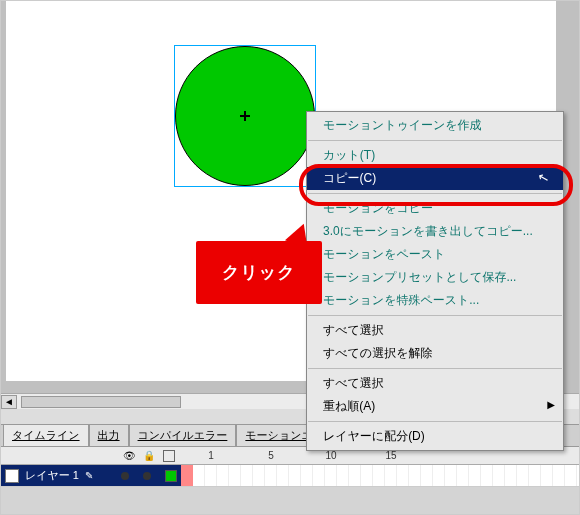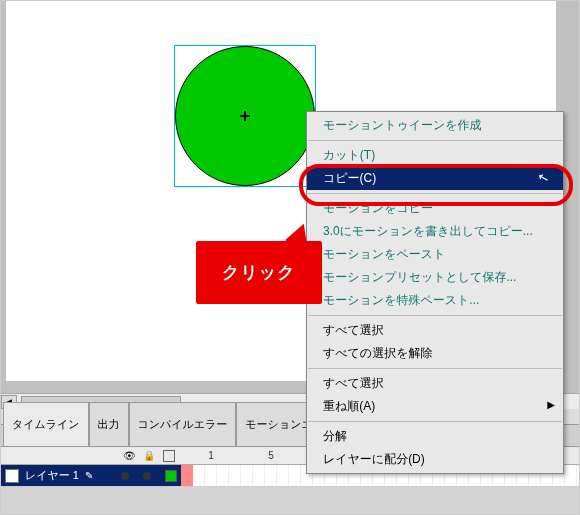--- a/index.html
+++ b/index.html
@@ -15,21 +15,21 @@
   .reg::after { top:4px; left:0; width:10px; height:2px; }
 
   .scrollbar { position:absolute; left:0; right:0; bottom:105px; height:16px; background:#ececec; border-top:1px solid #aaa; display:flex; align-items:center; }
   .sb-btn { width:16px; height:14px; background:#ddd; border:1px solid #999; display:flex; align-items:center; justify-content:center; font-size:10px; }
   .sb-thumb { width:160px; height:12px; margin-left:4px; background:#cfcfcf; border:1px solid #999; }
 
   .hgap { position:absolute; left:0; right:0; bottom:88px; height:17px; background:#ddd; }
 
   .panel { position:absolute; left:0; right:0; bottom:0; height:90px; background:#d4d4d4; border-top:1px solid #999; }
   .tabbar { height:22px; display:flex; align-items:flex-end; background:#cfcfcf; border-bottom:1px solid #999; padding-left:2px; gap:0; }
-  .tab { padding:14px 8px; background:#dcdcdc; border:1px solid #999; border-bottom:none; font-size:11px; }
+  .tab { padding:3px 8px; background:#dcdcdc; border:1px solid #999; border-bottom:none; font-size:11px;text-decoration:underline; }
   .tab.active { background:#eaeaea; }
   .tlhead { height:18px; background:#eaeaea; border-bottom:1px solid #aaa; display:flex; }
   .layer-col-head { width:180px; display:flex; justify-content:flex-end; align-items:center; gap:8px; padding-right:6px; font-size:10px; }
   .eye,.lock,.sq { width:12px; height:12px; display:inline-block; }
   .frames-head { flex:1; position:relative; display:flex; align-items:center; }
   .frame-num { width:60px; text-align:center; font-size:10px; color:#333; }
   .layers { }
   .layer-row { height:22px; display:flex; align-items:center; border-bottom:1px solid #ccc; }
   .layer-name-cell { width:180px; display:flex; align-items:center; gap:6px; padding-left:4px; }
   .layer-icon { width:14px; height:14px; border:1px solid #777; background:#fff; }
@@ -84,21 +84,20 @@
       <div class="menu-item disabled">モーションをペースト</div>
       <div class="menu-item disabled">モーションプリセットとして保存...</div>
       <div class="menu-item disabled">モーションを特殊ペースト...</div>
       <div class="menu-sep"></div>
       <div class="menu-item">すべて選択</div>
       <div class="menu-item">すべての選択を解除</div>
       <div class="menu-sep"></div>
       <div class="menu-item">すべて選択</div>
       <div class="menu-item">重ね順(A)<span class="submenu-arrow">▶</span></div>
       <div class="menu-sep"></div>
-      <div class="menu-item">分解</div>
       <div class="menu-item">レイヤーに配分(D)</div>
     </div>
   <div class="copy-ring"></div>
 
   <div class="callout">
     <div class="callout-arrow"></div>
     <div class="callout-box">クリック</div>
   </div>
 
   <div class="scrollbar">

